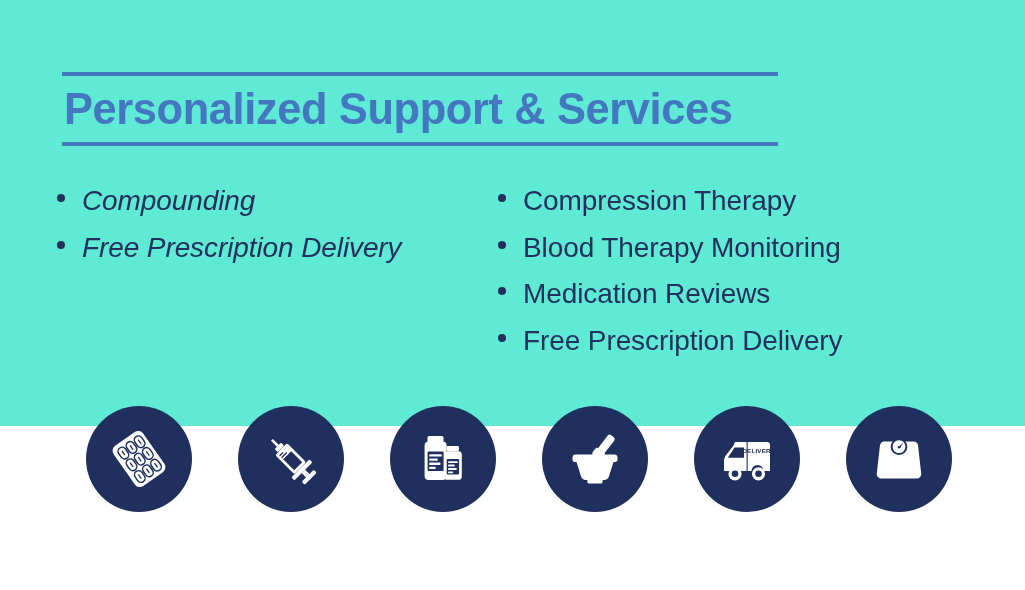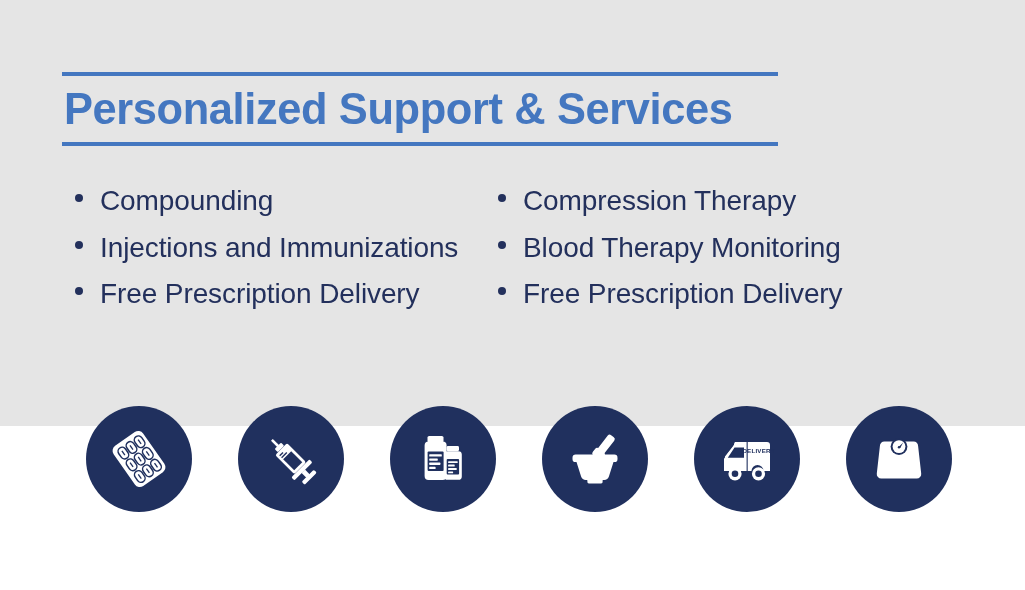--- a/index.html
+++ b/index.html
@@ -12,21 +12,21 @@
     width: 1025px;
     height: 590px;
     overflow: hidden;
     font-family: "Liberation Sans", sans-serif;
     -webkit-font-smoothing: antialiased;
   }
   .slide {
     position: relative;
     width: 1025px;
     height: 426px;
-    background: #e5e5e5;
+    background: #5eead4;
   }
 
   
   .title-block {
     position: absolute;
     left: 62px;
     top: 72px;
     width: 716px;
   }
   .rule {
@@ -54,21 +54,21 @@
   .lists {
     position: absolute;
     left: 0;
     top: 178px;
     width: 1025px;
     display: flex;
   }
   .list-col {
     box-sizing: border-box;
   }
-  .col-left  { width: 490px; padding-left: 75px; }
+  .col-left  { width: 490px; padding-left: 57px; font-style: italic; }
   .col-right { width: 535px; padding-left: 8px; }
 
   ul.service-list {
     list-style: none;
     margin: 0;
     padding: 0;
   }
   ul.service-list li {
     display: flex;
     align-items: baseline;
@@ -144,38 +144,38 @@
   <div class="lists">
 
     <div class="list-col col-left">
       <ul class="service-list">
         <li>
           <span class="bullet"></span>
           <span class="item-label">Compounding</span>
         </li>
         <li>
           <span class="bullet"></span>
-          <span class="item-label">Injections and Immunizations</span>
-        </li>
-        <li>
-          <span class="bullet"></span>
           <span class="item-label">Free Prescription Delivery</span>
         </li>
       </ul>
     </div>
 
     <div class="list-col col-right">
       <ul class="service-list">
         <li>
           <span class="bullet"></span>
           <span class="item-label">Compression Therapy</span>
         </li>
         <li>
           <span class="bullet"></span>
           <span class="item-label">Blood Therapy Monitoring</span>
+        </li>
+        <li>
+          <span class="bullet"></span>
+          <span class="item-label">Medication Reviews</span>
         </li>
         <li>
           <span class="bullet"></span>
           <span class="item-label">Free Prescription Delivery</span>
         </li>
       </ul>
     </div>
 
   </div>
 

